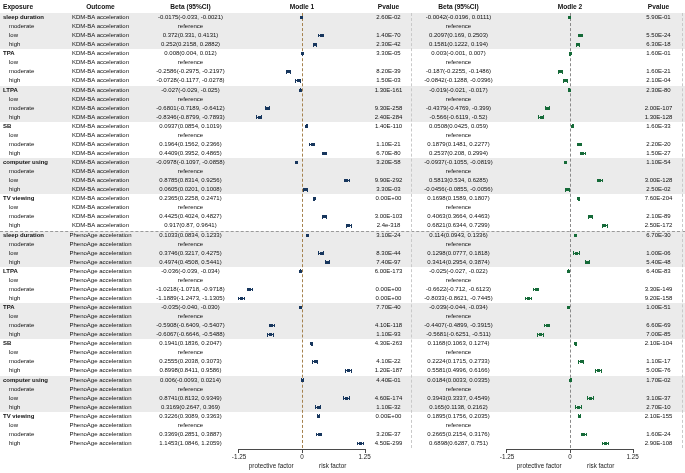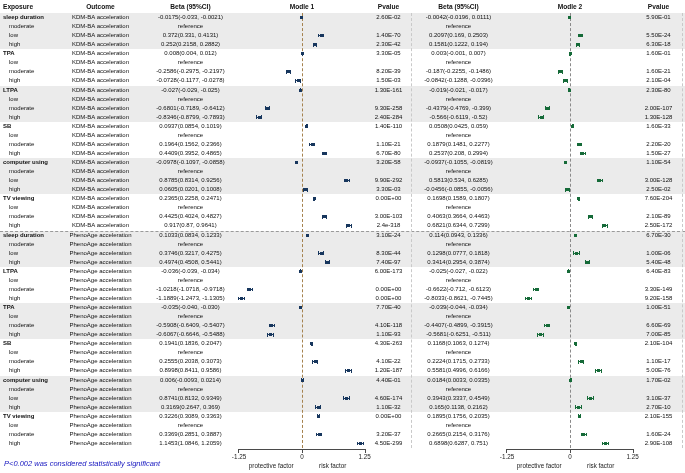--- a/index.html
+++ b/index.html
@@ -922,14 +922,13 @@
       <span class="tick tk1"></span>
       <span class="tick tk2"></span>
       <span class="num n0">-1.25</span>
       <span class="num n1">0</span>
       <span class="num n2">1.25</span>
       <span class="alab albl">protective factor</span>
       <span class="alab arbl">risk factor</span>
     </div>
   </div>
 
-  <div class="note">P&lt;0.002 was considered statistically significant</div>
 </div>
 
 </body></html>

